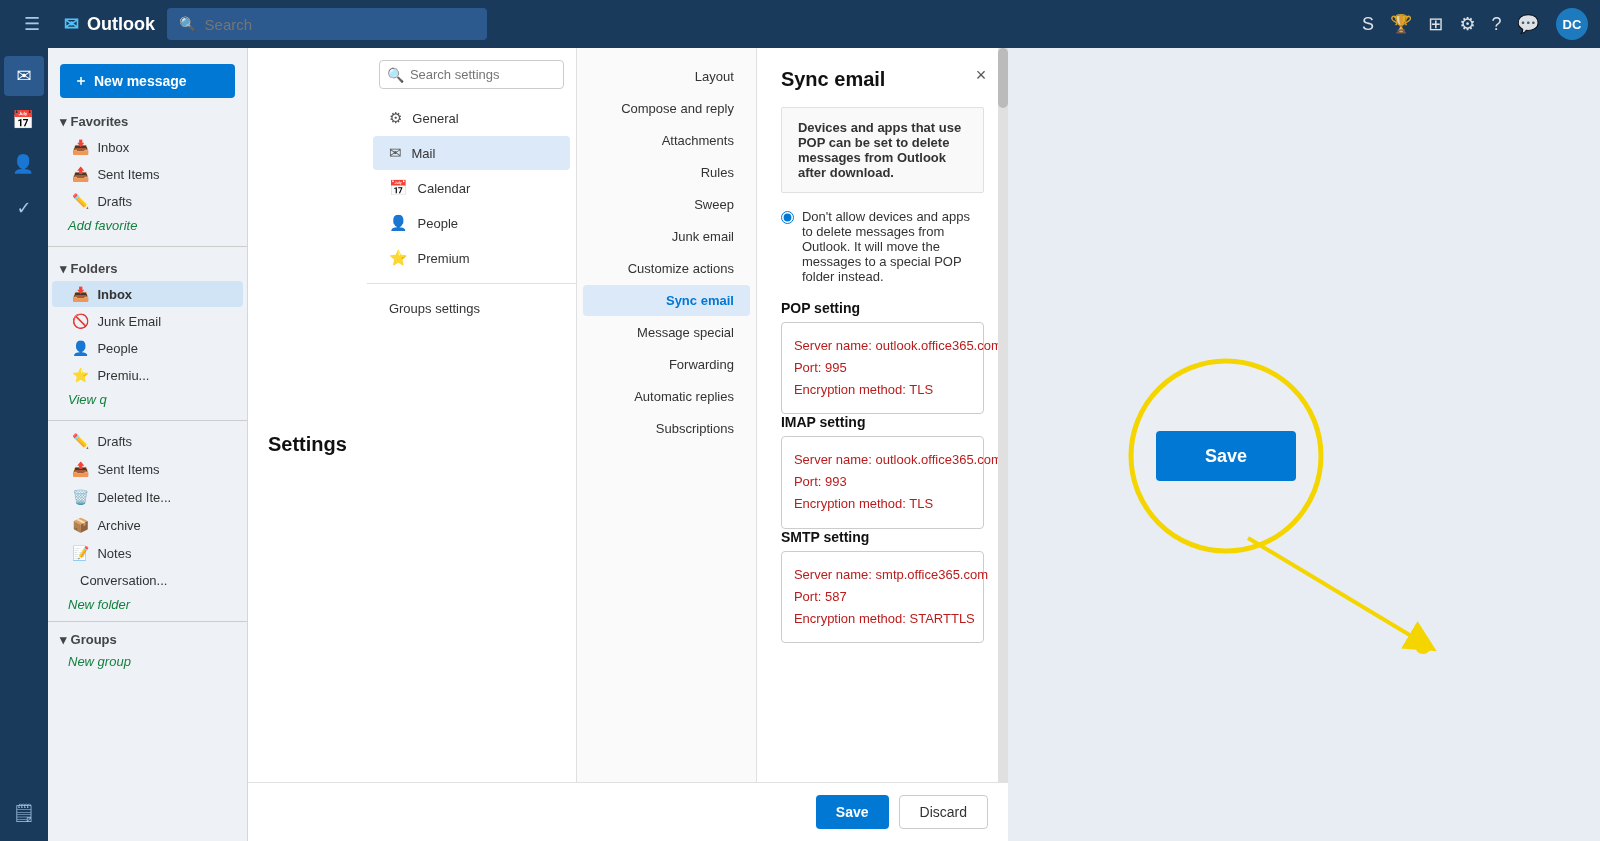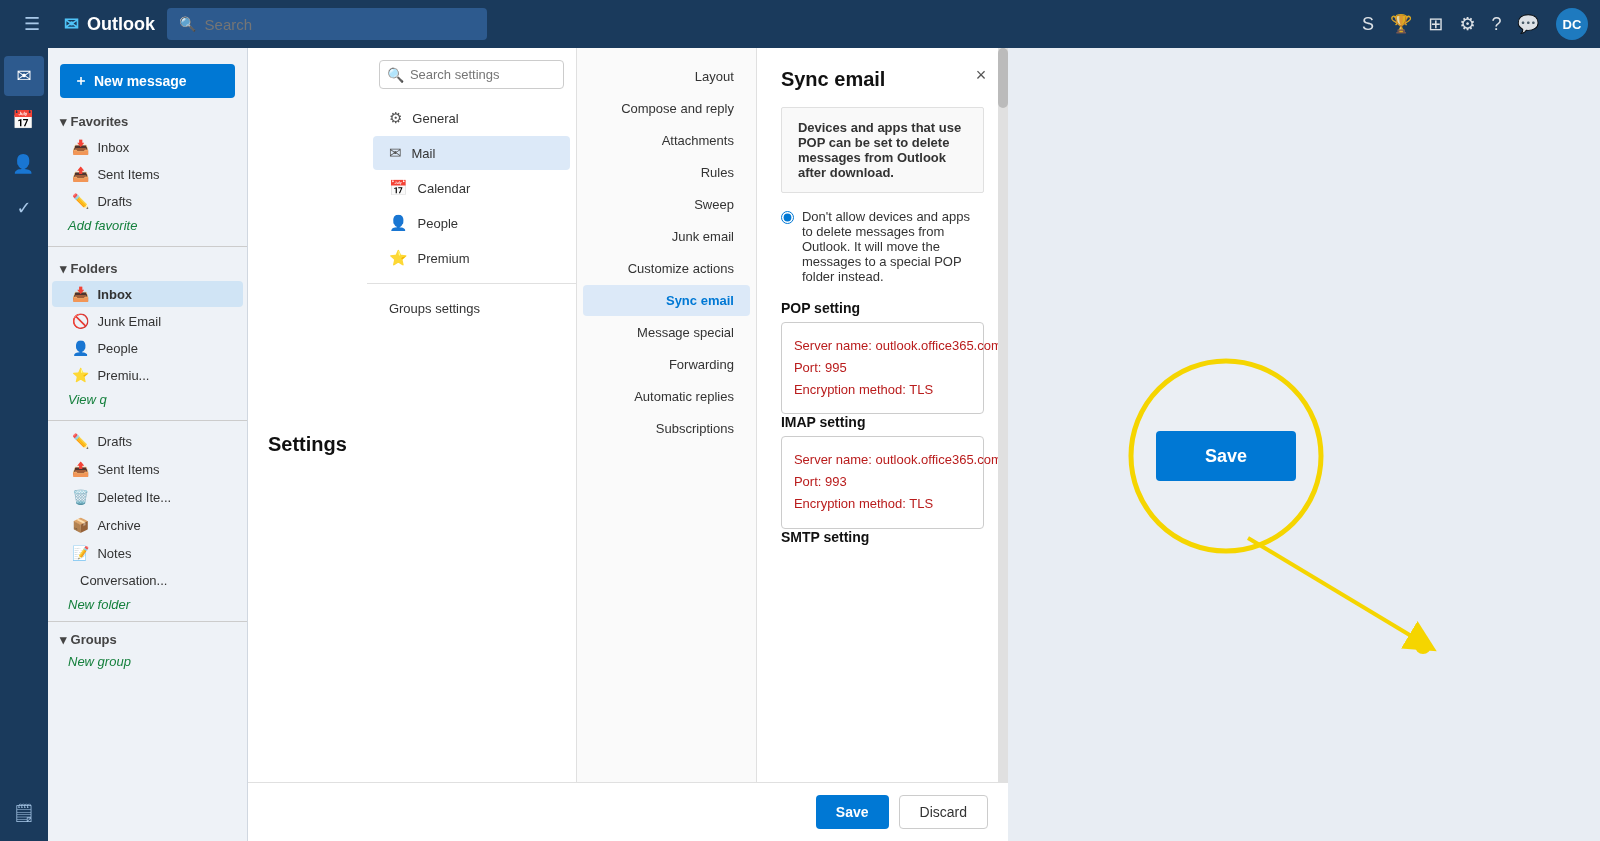--- a/index.html
+++ b/index.html
@@ -555,20 +555,23 @@
           <div class="setting-box" style="white-space:pre;">Server name: outlook.office365.com
 Port: 995
 Encryption method: TLS</div>
 
           <div class="setting-section-label">IMAP setting</div>
           <div class="setting-box" style="white-space:pre;">Server name: outlook.office365.com
 Port: 993
 Encryption method: TLS</div>
 
           <div class="setting-section-label">SMTP setting</div>
+          <div class="setting-box" style="white-space:pre;">Server name: smtp.office365.com
+Port: 587
+Encryption method: STARTTLS</div>
 
           <div class="scroll-stub">
             <div class="scroll-thumb"></div>
           </div>
         </div>
       </div>
 
       <div class="footer-bar">
         <button class="btn-save">Save</button>
         <button class="btn-discard">Discard</button>

